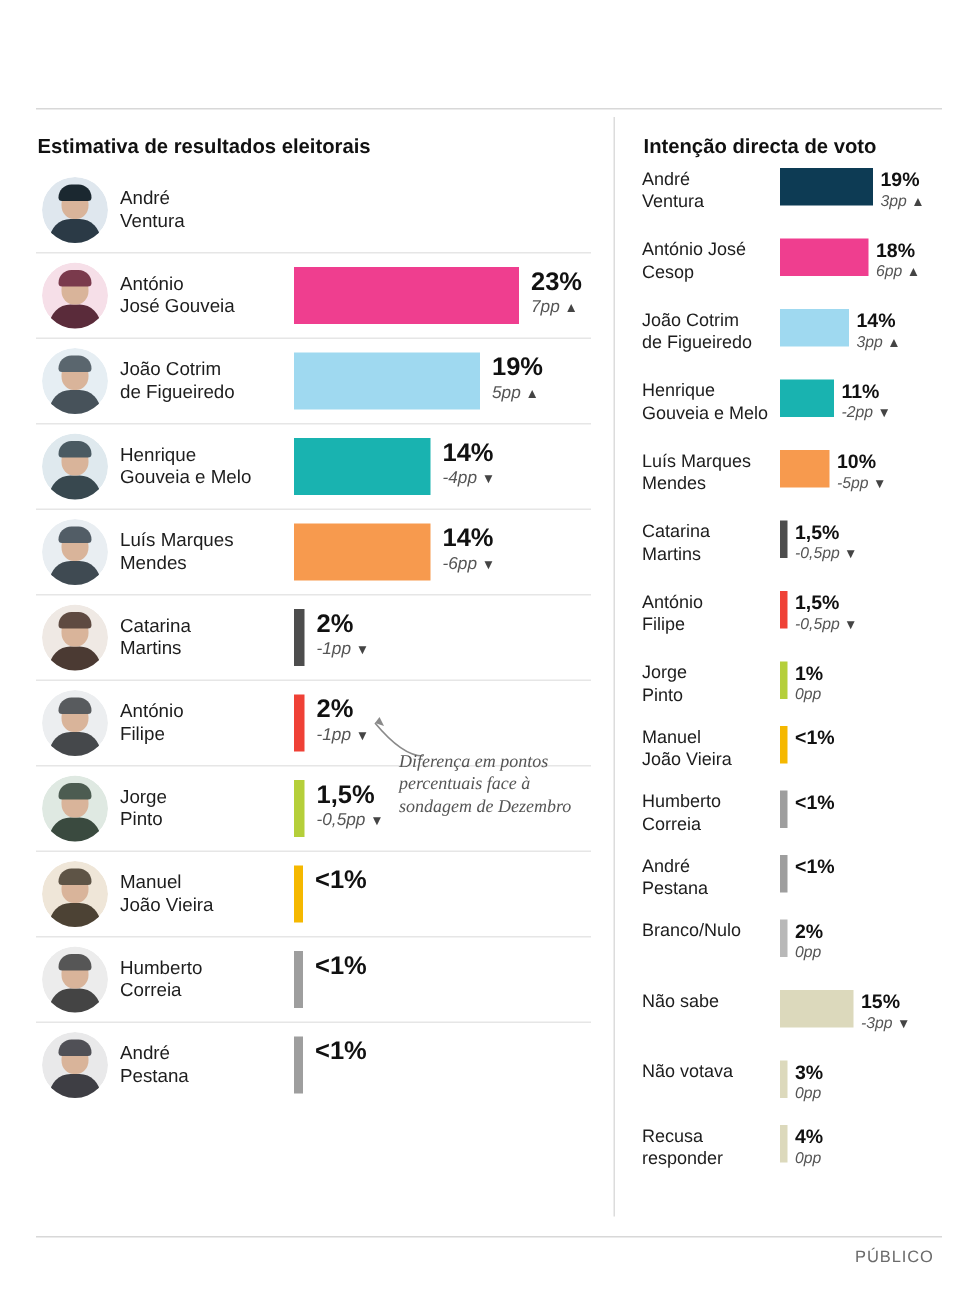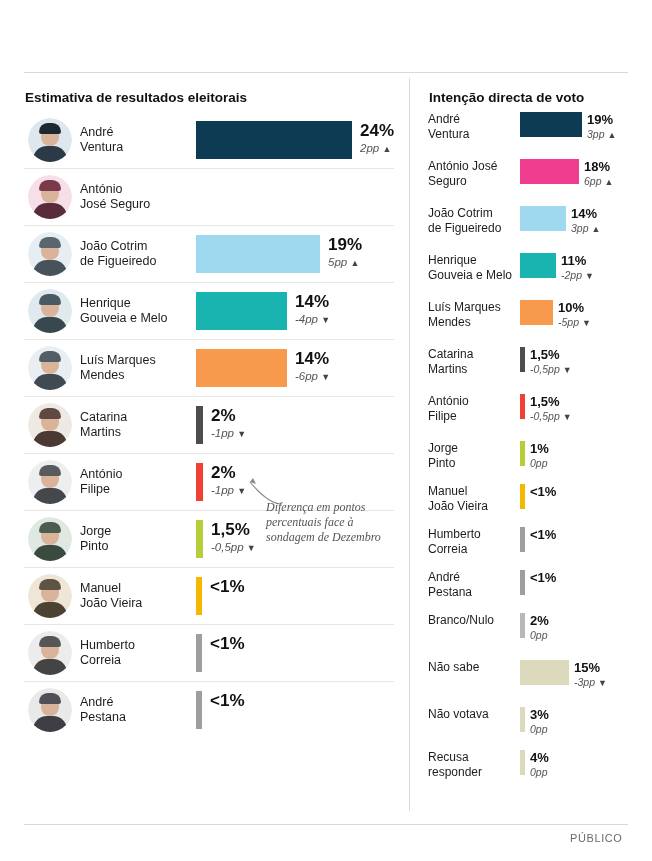--- a/index.html
+++ b/index.html
@@ -110,36 +110,36 @@
       <div class="lrow">
         <div class="avatar">
           <div class="face">
             <div class="bg" style="background:#dfe7ee"></div>
             <div class="body" style="background:#2b3a46"></div>
             <div class="head" style="background:#d9b49a"></div>
             <div class="hair" style="background:#1b2830"></div>
           </div>
         </div>
         <div class="lname"><span>André</span><br><span>Ventura</span></div>
-        <div class="lbarwrap">
-          <div class="lbar" style="width: 156px; background: rgb(13, 59, 84);"></div>
-          <div class="lpct" style="left: 164px;">24%</div>
-          <div class="ldiff" style="left: 164px;">2pp <span class="arrow-up">▲</span></div>
-        </div>
       </div>
       <div class="lrow">
         <div class="avatar">
           <div class="face">
             <div class="bg" style="background:#f6dfe8"></div>
             <div class="body" style="background:#5a2b3a"></div>
             <div class="head" style="background:#d9b49a"></div>
             <div class="hair" style="background:#7a3a4c"></div>
           </div>
         </div>
-        <div class="lname"><span>António</span><br><span>José Seguro</span></div>
+        <div class="lname"><span>António</span><br><span>José Gouveia</span></div>
+        <div class="lbarwrap">
+          <div class="lbar" style="width: 150px; background: rgb(239, 62, 143);"></div>
+          <div class="lpct" style="left: 158px;">23%</div>
+          <div class="ldiff" style="left: 158px;">7pp <span class="arrow-up">▲</span></div>
+        </div>
       </div>
       <div class="lrow">
         <div class="avatar">
           <div class="face">
             <div class="bg" style="background:#e6eef3"></div>
             <div class="body" style="background:#47525a"></div>
             <div class="head" style="background:#d9b49a"></div>
             <div class="hair" style="background:#5a666e"></div>
           </div>
         </div>
@@ -277,21 +277,21 @@
       </div>
     </div>
   <div id="right-panel" style="height: 685px;">
       <div class="rrow" style="position: absolute; left: 0px; top: 0px; width: 210px; height: 40px;">
         <div class="rname"><span>André</span><br><span>Ventura</span></div>
         <div class="rbar" style="width: 62px; height: 25px; top: 0px; position: absolute; background: rgb(13, 59, 84);"></div>
         <div class="rpct" style="left: 159px; top: 0px;">19%</div>
         <div class="rdiff" style="left: 159px; top: 16px;">3pp <span class="arrow-up">▲</span></div>
       </div>
       <div class="rrow" style="position: absolute; left: 0px; top: 47px; width: 210px; height: 40px;">
-        <div class="rname"><span>António José</span><br><span>Seguro</span></div>
+        <div class="rname"><span>António José</span><br><span>Cesop</span></div>
         <div class="rbar" style="width: 59px; height: 25px; top: 0px; position: absolute; background: rgb(239, 62, 143);"></div>
         <div class="rpct" style="left: 156px; top: 0px;">18%</div>
         <div class="rdiff" style="left: 156px; top: 16px;">6pp <span class="arrow-up">▲</span></div>
       </div>
       <div class="rrow" style="position: absolute; left: 0px; top: 94px; width: 210px; height: 40px;">
         <div class="rname"><span>João Cotrim</span><br><span>de Figueiredo</span></div>
         <div class="rbar" style="width: 46px; height: 25px; top: 0px; position: absolute; background: rgb(159, 217, 240);"></div>
         <div class="rpct" style="left: 143px; top: 0px;">14%</div>
         <div class="rdiff" style="left: 143px; top: 16px;">3pp <span class="arrow-up">▲</span></div>
       </div>

